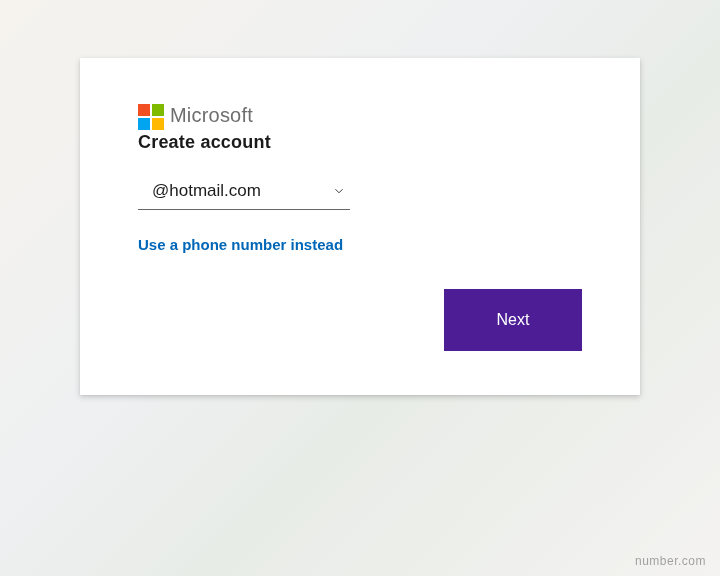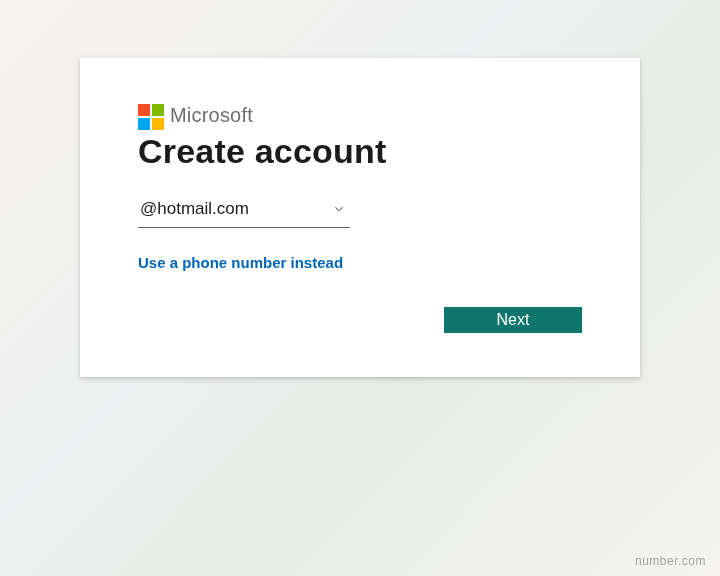--- a/index.html
+++ b/index.html
@@ -17,44 +17,44 @@
       box-shadow: 0 2px 6px rgba(0,0,0,0.18), 0 0.5px 1.5px rgba(0,0,0,0.1);
       padding: 46px 58px 44px 58px;
     }
     .brand-row { display: flex; gap: 6px; margin-bottom: 2px; }
     .ms-logo { width: 26px; height: 26px; display: grid; grid-template-columns: 1fr 1fr; grid-template-rows: 1fr 1fr; gap: 2px; }
     .ms-logo > div:nth-child(1){ background:#f25022; }
     .ms-logo > div:nth-child(2){ background:#7fba00; }
     .ms-logo > div:nth-child(3){ background:#00a4ef; }
     .ms-logo > div:nth-child(4){ background:#ffb900; }
     .brand-text { font-size: 20px; color:#6e6e6e; font-weight: 500; letter-spacing: .2px; }
-    .heading { font-size: 34px; font-weight: 600; color:#1b1b1b; margin-bottom: 22px; letter-spacing: .2px; }
+    .heading { font-size: 18px; font-weight: 600; color:#1b1b1b; margin-bottom: 22px; letter-spacing: .2px; }
     .fields { display: flex; gap: 26px; align-items: flex-end; margin-bottom: 26px; }
     .input {
       flex: 1 1 auto;
       border: none; border-bottom: 1px solid #666;
       font-size: 17px; color:#1b1b1b;
       padding: 6px 2px 8px 2px; outline: none;
       background: transparent; width: 100%;
     }
     .domain-wrap {
       width: 212px; position: relative;
       border-bottom: 1px solid #666;
       padding: 6px 2px 8px 2px;
       display: flex; align-items: center; justify-content: space-between;
       cursor: pointer;
     }
-    .domain-text { font-size: 17px; color:#1b1b1b; }
+    .domain-text { font-size: 17px; color:#1b1b1b;margin-left:12px; }
     .chevron { width: 18px; height: 18px; display:flex; align-items:center; justify-content:center; }
     .chevron svg { width: 14px; height: 14px; stroke:#1b1b1b; stroke-width:1.5; fill:none; }
     .link { display:block; font-size: 15px; color:#0067b8; text-decoration: none; margin-bottom: 16px; cursor:pointer; width: fit-content; font-weight: bold; }
     .actions { display:flex; justify-content:flex-end; margin-top: 36px; }
     .btn-primary {
-      background:#0f766e; color:#fff; border:none;
-      font-size:16px; padding: 4px 46px; cursor:pointer;
+      background:#4c1d95; color:#fff; border:none;
+      font-size:16px; padding: 22px 46px; cursor:pointer;
       min-width: 138px;
     }
     .watermark {
       position:absolute; right:14px; bottom:8px;
       font-size:12px; color:rgba(0,0,0,0.35); letter-spacing:.5px;
       font-family: Arial, sans-serif;
     }
   </style>
 </head>
 <body>

